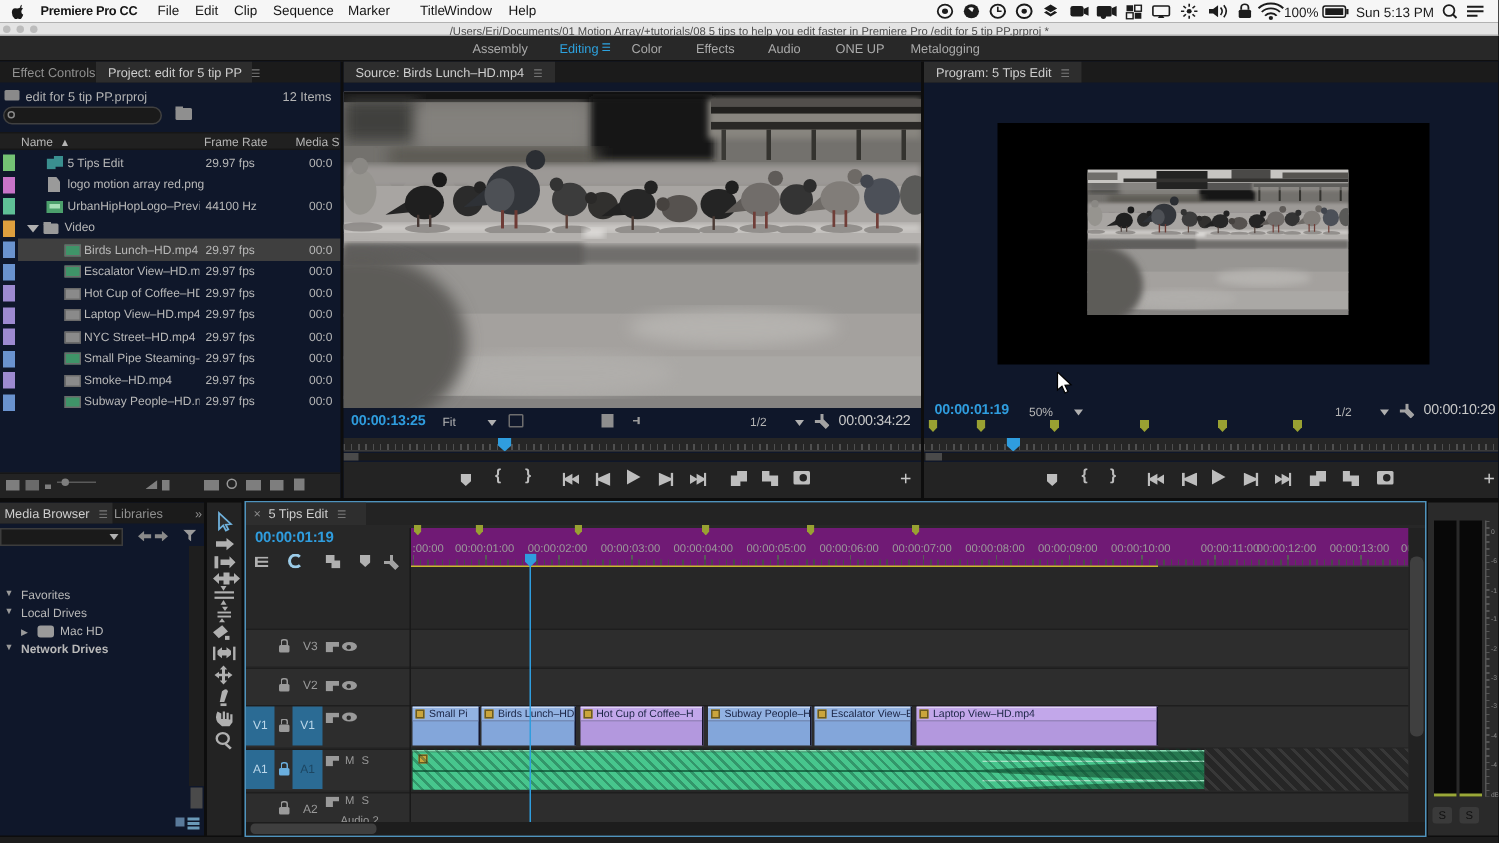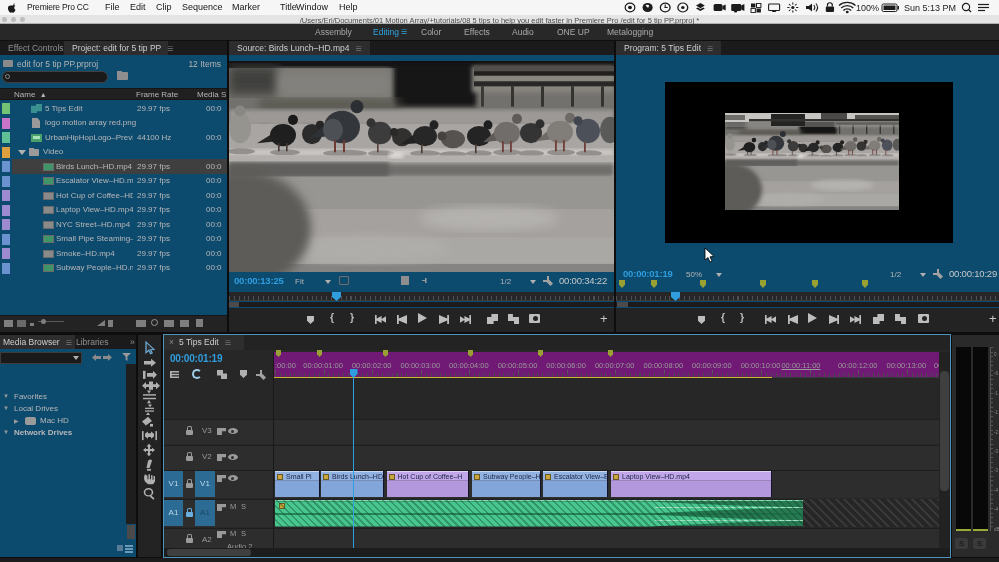--- a/index.html
+++ b/index.html
@@ -1,18 +1,18 @@
 <!DOCTYPE html>
 <html><head><meta charset="utf-8">
 <style>
 *{margin:0;padding:0;box-sizing:border-box;}
 html,body{width:999px;height:562px;overflow:hidden;background:#0d0d0d;font-family:"Liberation Sans",sans-serif;}
 .abs{position:absolute;}
 #stage{position:relative;width:999px;height:562px;}
-.pane{position:absolute;background:#0c4a6e;overflow:hidden;}
+.pane{position:absolute;background:#0f172a;overflow:hidden;}
 .tabstrip{position:absolute;left:0;top:0;right:0;height:14px;background:#1b1b1b;}
 .tab{position:absolute;top:0;height:14px;font-size:8.5px;line-height:14px;color:#919191;padding:0 8px;white-space:nowrap;}
 .tab.act{background:#2d2d2d;color:#cfcfcf;}
 .pmenu{display:inline-block;color:#777;font-size:7px;margin-left:6px;}
 .tc-blue{color:#2f9dde;font-weight:bold;font-size:9.5px;letter-spacing:-0.2px;}
 .tc-wh{color:#c8c8c8;font-size:9.5px;letter-spacing:-0.2px;}
 .gtxt{color:#b4b4b4;font-size:8.5px;white-space:nowrap;}
 .cicn{position:absolute;left:43px;width:11px;height:8px;background:#3f9468;border:1px solid #6a6a6a;}
 .cicn2{position:absolute;left:43px;width:11px;height:8px;background:#8a8a8a;border:1px solid #6a6a6a;}
 .ticn{position:absolute;background:#7e7e7e;}
@@ -53,21 +53,21 @@
 </style>
 </head>
 <body>
 <div id="stage">
 
 <div class="abs" style="left:0;top:0;width:999px;height:15px;background:#f6f6f6;"></div>
 <div class="abs" style="left:0;top:0;width:999px;height:15px;font-size:9px;line-height:15px;color:#151515;">
   <svg class="abs" style="left:7px;top:2.5px;" width="9" height="11" viewBox="0 0 9 11">
         <path d="M6.4,1.7 q0.1,-1 1,-1.7 q0.4,1.1 -0.3,1.9 q-0.5,0.6 -0.7,-0.2z M4.5,2.6 q0.8,0 1.6,-0.4 q1.3,-0.5 2.2,0.5 q-1.1,0.8 -1.1,2.1 q0,1.4 1.3,2 q-0.4,1.3 -1.2,2.3 q-0.7,0.9 -1.6,0.5 q-0.8,-0.4 -1.6,0 q-0.9,0.4 -1.6,-0.5 Q0.9,7.5 0.9,5.3 q0,-2.6 2.2,-2.8 q0.7,0 1.4,0.1z" fill="#1a1a1a"></path>
       </svg>
-  <span class="abs" style="left:27px;font-weight:normal;font-size:8.5px;letter-spacing:-0.2px;">Premiere Pro CC</span>
+  <span class="abs" style="left:27px;font-weight:bold;font-size:8.5px;letter-spacing:-0.2px;">Premiere Pro CC</span>
   <span class="abs" style="left:105px;">File</span>
   <span class="abs" style="left:130px;">Edit</span>
   <span class="abs" style="left:156px;">Clip</span>
   <span class="abs" style="left:182px;">Sequence</span>
   <span class="abs" style="left:232px;">Marker</span>
   <span class="abs" style="left:280px;">Title</span>
   <span class="abs" style="left:296px;">Window</span>
   <span class="abs" style="left:339px;">Help</span>
 </div>
 <div id="menuicons" class="abs" style="left:610px;top:0;width:389px;height:15px;">
@@ -543,21 +543,21 @@
       <span class="rlab" style="left:26.1px;">00:00:01:00</span>
       <span class="rlab" style="left:74.7px;">00:00:02:00</span>
       <span class="rlab" style="left:123.3px;">00:00:03:00</span>
       <span class="rlab" style="left:171.9px;">00:00:04:00</span>
       <span class="rlab" style="left:220.5px;">00:00:05:00</span>
       <span class="rlab" style="left:269.1px;">00:00:06:00</span>
       <span class="rlab" style="left:317.7px;">00:00:07:00</span>
       <span class="rlab" style="left:366.3px;">00:00:08:00</span>
       <span class="rlab" style="left:414.9px;">00:00:09:00</span>
       <span class="rlab" style="left:463.5px;">00:00:10:00</span>
-      <span class="rlab" style="left:504px;text-decoration:underline;">00:00:11:00</span>
+      <span class="rlab" style="left:523px;">00:00:11:00</span>
       <span class="rlab" style="left:560.7px;">00:00:12:00</span>
       <span class="rlab" style="left:609.3px;">00:00:13:00</span>
       <span class="rlab" style="left:660px;width:auto;">00</span>
     </div>
     <div class="abs" style="left:0;top:18px;width:665px;height:7px;background-image:repeating-linear-gradient(90deg,#4a4a4a 0,#4a4a4a 1px,transparent 1px,transparent 4.86px),repeating-linear-gradient(90deg,#5a5a5a 0,#5a5a5a 1px,transparent 1px,transparent 48.6px);background-size:100% 4px,100% 7px;background-position:0.5px bottom,0.5px bottom;background-repeat:no-repeat;"></div>
   </div>
 
   <div class="omkr" style="left:112px;top:15px;width:5px;height:7px;"></div>
   <div class="omkr" style="left:153px;top:15px;width:5px;height:7px;"></div>
   <div class="omkr" style="left:219px;top:15px;width:5px;height:7px;"></div>

